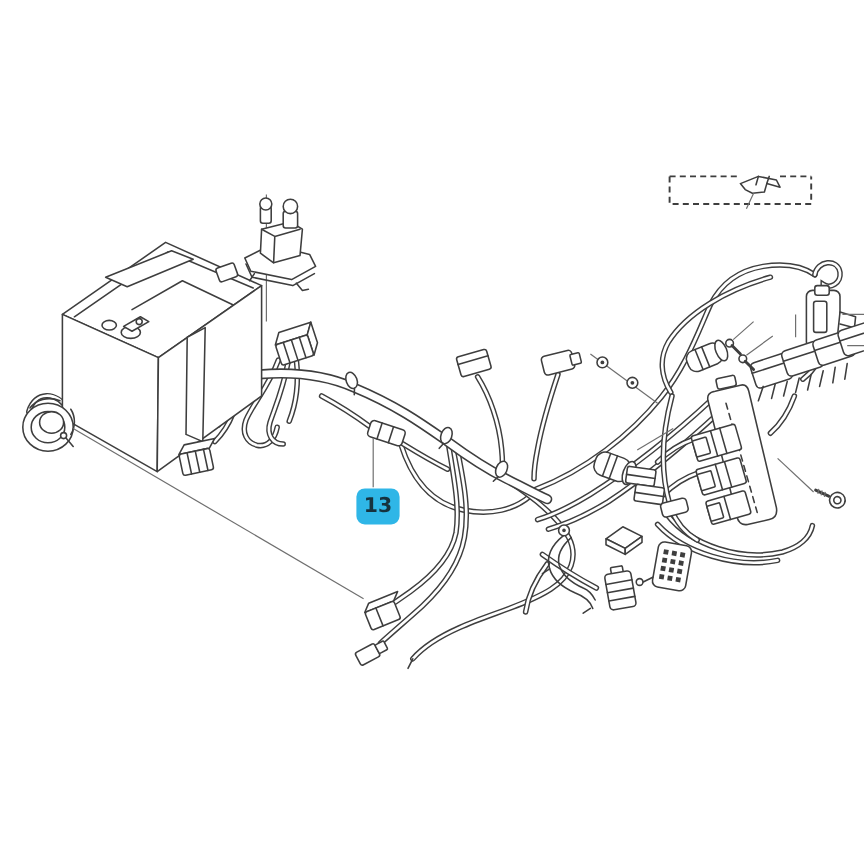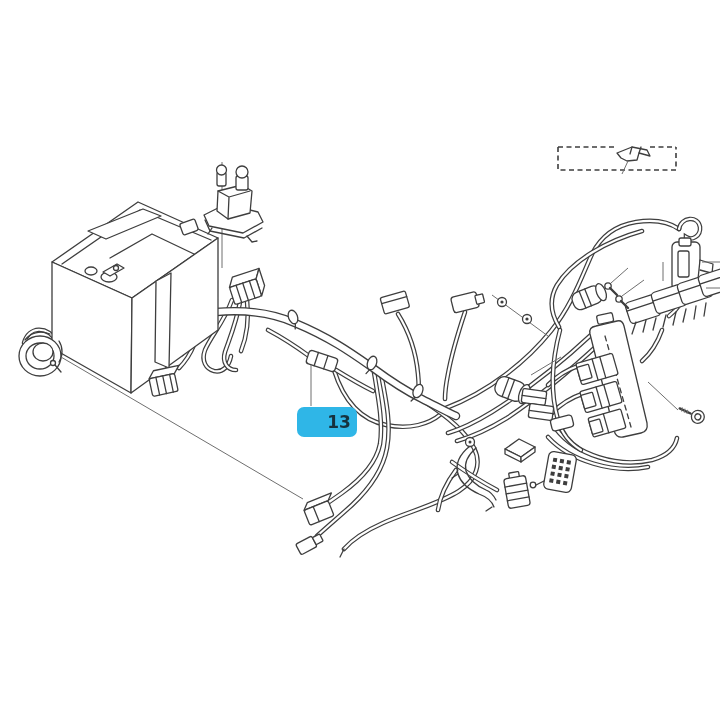--- a/index.html
+++ b/index.html
@@ -14,21 +14,21 @@
   .dark {fill:var(--line,#3e3e3e);stroke:none;}
   .dash {fill:none;stroke:var(--line,#3e3e3e);stroke-width:1.6;stroke-dasharray:5 3.5;}
   .dashed2{stroke-dasharray:5 4;}
   .tube-o{fill:none;stroke:var(--line,#3e3e3e);stroke-width:4.6;stroke-linecap:round;}
   .tube-i{fill:none;stroke:#fff;stroke-width:2.2;stroke-linecap:round;}
   .trunk-o{fill:none;stroke:var(--line,#3e3e3e);stroke-width:8.5;stroke-linecap:round;}
   .trunk-i{fill:none;stroke:#fff;stroke-width:5.8;stroke-linecap:round;}
   
   .badge{position:absolute;left:297px;top:407px;width:36px;height:30px;border-radius:7px;
          display:flex;align-items:center;justify-content:center;
-         font-weight:bold;font-size:17px;cursor:pointer;padding-left:24px;}
+         font-weight:bold;font-size:17px;cursor:pointer;}
   .badge::after{content:"";position:absolute;left:-2px;bottom:-1px;width:11px;height:11px;
          background:inherit;border-radius:2px 0 4px 3px;transform:skewX(-8deg);z-index:-1;}
 </style>
 </head>
 <body>
 
 <div class="stage" style="background: rgb(255, 255, 255);">
 
 <svg width="720" height="720" viewBox="0 0 720 720">
 

